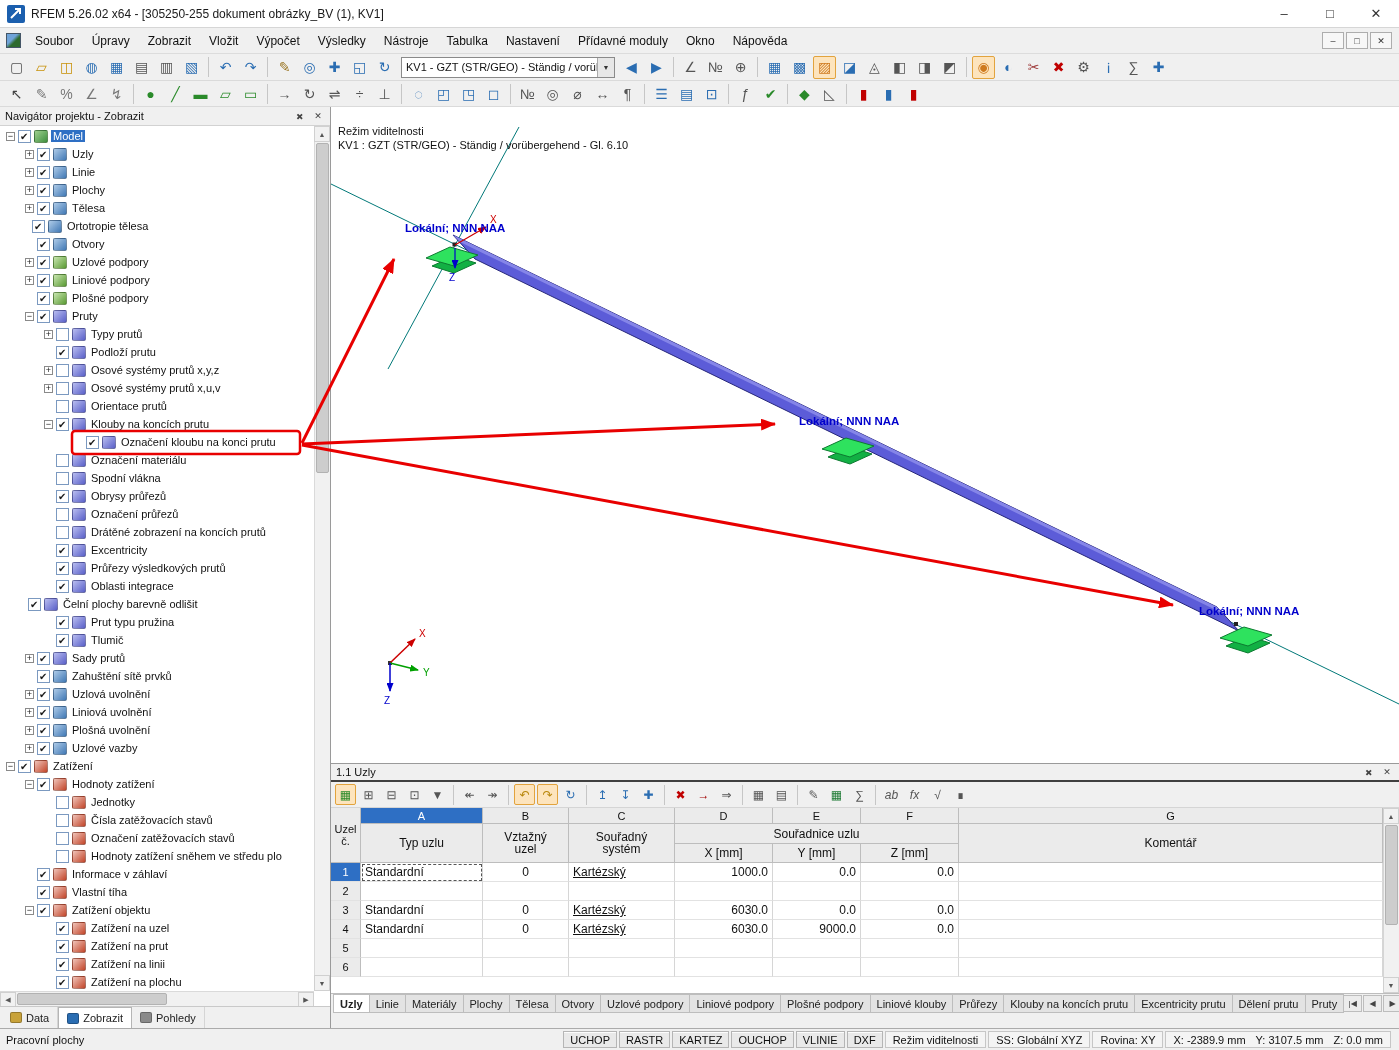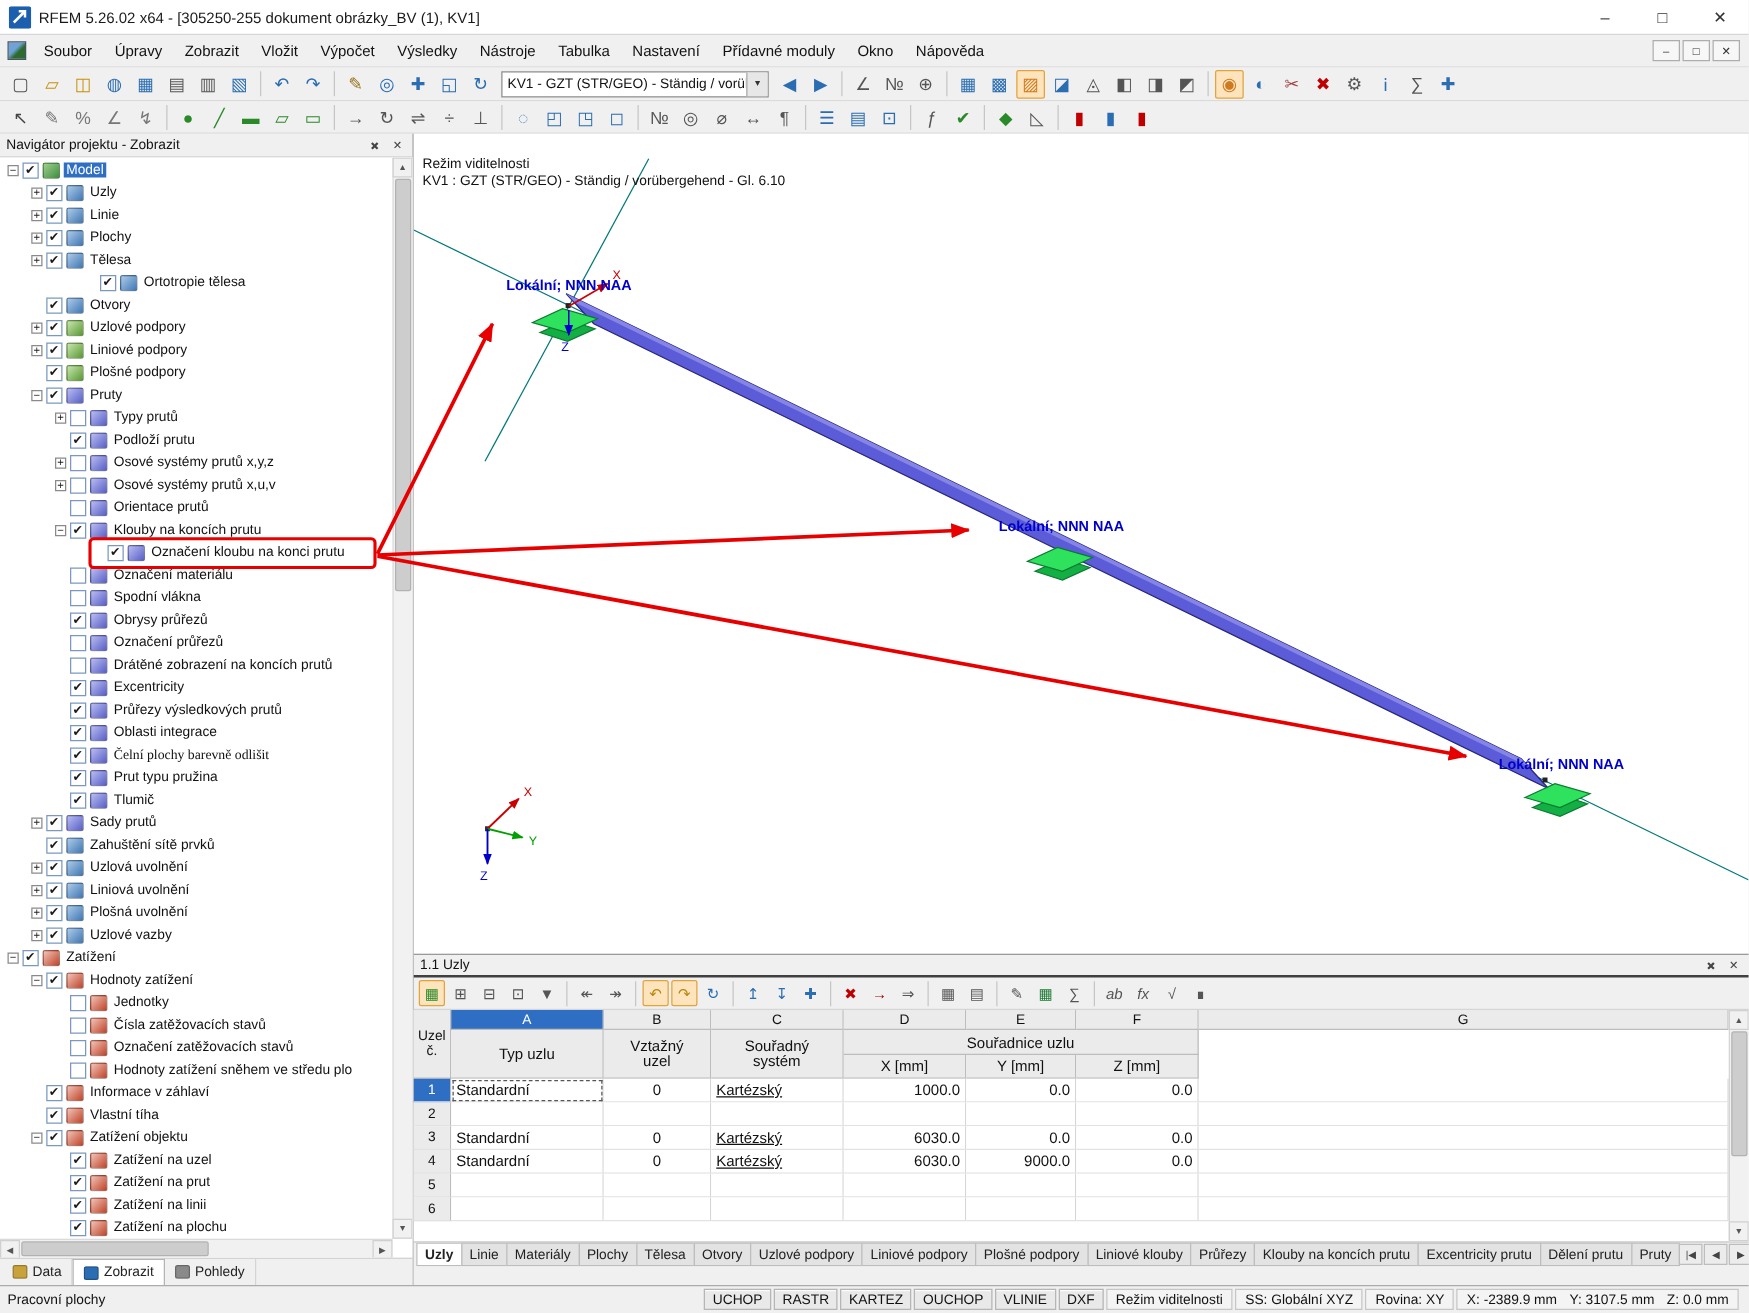--- a/index.html
+++ b/index.html
@@ -281,21 +281,21 @@
           <span class="tcheck on"></span>
           <span class="ticon ti-geo"></span>
           <span class="tlabel">Plochy</span>
         </div>
         <div class="trow" style="padding-left: 25px;">
           <span class="texp">+</span>
           <span class="tcheck on"></span>
           <span class="ticon ti-geo"></span>
           <span class="tlabel">Tělesa</span>
         </div>
-        <div class="trow" style="padding-left: 20px; margin-left: 48px;">
+        <div class="trow" style="padding-left: 20px;">
           <span class="texp-sp"></span>
           <span class="tcheck on"></span>
           <span class="ticon ti-geo"></span>
           <span class="tlabel">Ortotropie tělesa</span>
         </div>
         <div class="trow" style="padding-left: 25px;">
           <span class="texp-sp"></span>
           <span class="tcheck on"></span>
           <span class="ticon ti-geo"></span>
           <span class="tlabel">Otvory</span>
@@ -407,21 +407,21 @@
           <span class="tcheck on"></span>
           <span class="ticon ti-mem"></span>
           <span class="tlabel">Průřezy výsledkových prutů</span>
         </div>
         <div class="trow" style="padding-left: 44px;">
           <span class="texp-sp"></span>
           <span class="tcheck on"></span>
           <span class="ticon ti-mem"></span>
           <span class="tlabel">Oblasti integrace</span>
         </div>
-        <div class="trow" style="padding-left: 44px; font-family: Liberation Serif, serif;">
+        <div class="trow" style="padding-left: 16px;">
           <span class="texp-sp"></span>
           <span class="tcheck on"></span>
           <span class="ticon ti-mem"></span>
           <span class="tlabel">Čelní plochy barevně odlišit</span>
         </div>
         <div class="trow" style="padding-left: 44px;">
           <span class="texp-sp"></span>
           <span class="tcheck on"></span>
           <span class="ticon ti-mem"></span>
           <span class="tlabel">Prut typu pružina</span>
@@ -696,20 +696,21 @@
         <span>uzel</span>
       </div>
       <div class="hc two" style="grid-column:4;grid-row:2/4">
         <span>Souřadný</span>
         <span>systém</span>
       </div>
       <div class="hc" style="grid-column:5/8;grid-row:2">Souřadnice uzlu</div>
       <div class="hc" style="grid-column:5;grid-row:3">X [mm]</div>
       <div class="hc" style="grid-column:6;grid-row:3">Y [mm]</div>
       <div class="hc" style="grid-column:7;grid-row:3">Z [mm]</div>
+      <div class="hc" style="grid-column:8;grid-row:2/4">Komentář</div>
     <div class="dc num selrow" style="grid-area: 4 / 1;">1</div>
         <div class="dc focus" style="grid-area: 4 / 2;">Standardní</div>
         <div class="dc center" style="grid-area: 4 / 3;">0</div>
         <div class="dc link" style="grid-area: 4 / 4;">Kartézský</div>
         <div class="dc right" style="grid-area: 4 / 5;">1000.0</div>
         <div class="dc right" style="grid-area: 4 / 6;">0.0</div>
         <div class="dc right" style="grid-area: 4 / 7;">0.0</div>
         <div class="dc " style="grid-area: 4 / 8;"></div>
         <div class="dc num" style="grid-area: 5 / 1;">2</div>
         <div class="dc " style="grid-area: 5 / 2;"></div>

